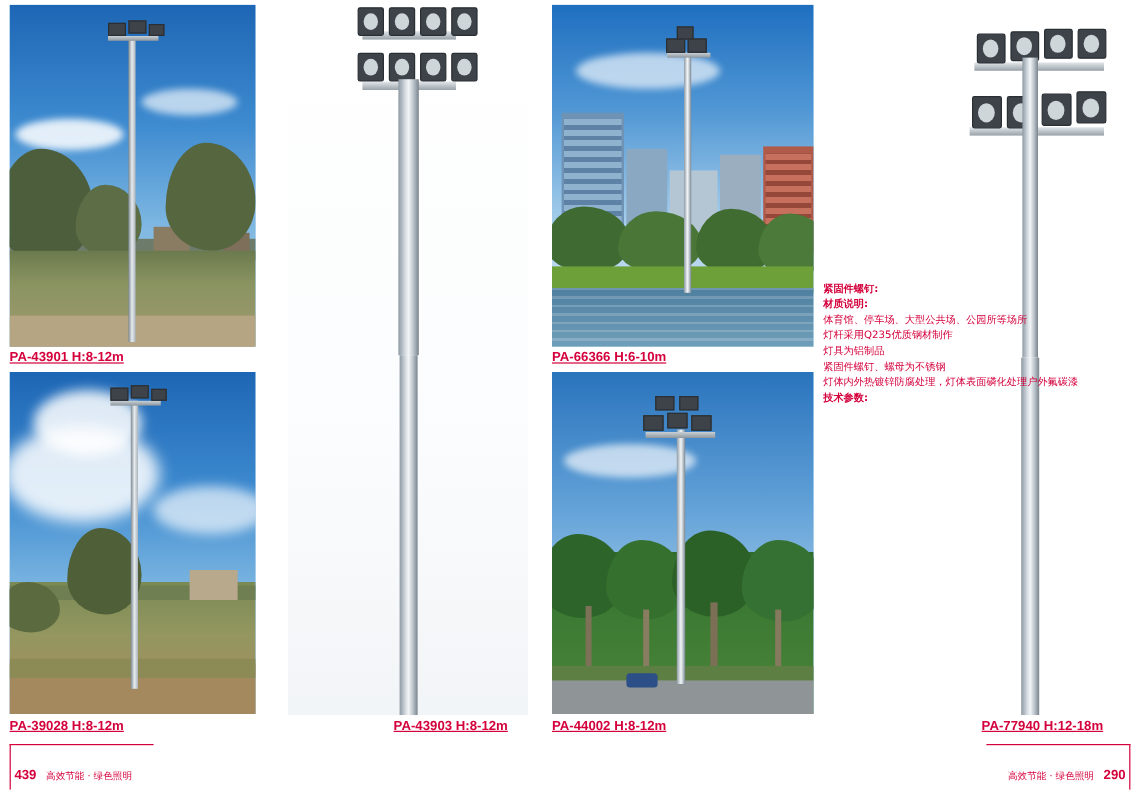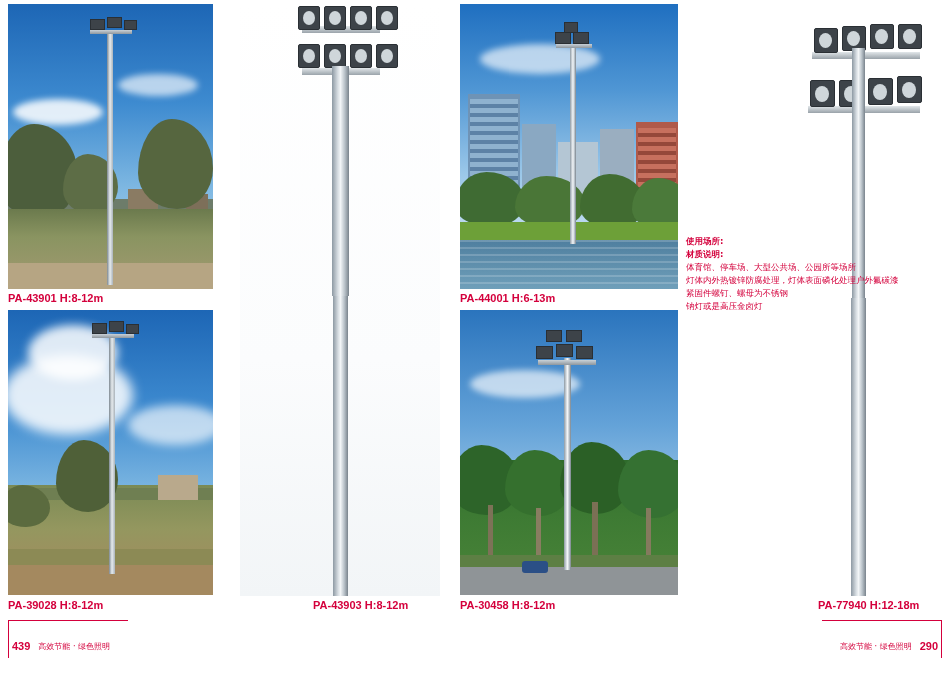--- a/index.html
+++ b/index.html
@@ -22,20 +22,21 @@
     overflow: hidden;
     background: #9ec9e8;
   }
   .caption {
     position: absolute;
     font-size: 11px;
     font-weight: bold;
     color: #d4003c;
     letter-spacing: 0px;
     white-space: nowrap;
+    text-decoration: underline;
   }
 
   
   .sky-blue {
     position: absolute; left:0; top:0; width:100%; height:100%;
     background: linear-gradient(to bottom, #1d66b5 0%, #3e8bd0 35%, #7fb8e2 65%, #bcd9ef 100%);
   }
   .sky-pale {
     position: absolute; left:0; top:0; width:100%; height:100%;
     background: linear-gradient(to bottom, #2a74bd 0%, #63a2d8 40%, #a9cfeb 75%, #d9e9f6 100%);
@@ -194,21 +195,21 @@
     <div style="position:absolute; left:115px; top:7px; width:12px; height:14px; border-radius:50%; background:#cfd6da;"></div>
     <div style="position:absolute; left:141px; top:7px; width:12px; height:14px; border-radius:50%; background:#cfd6da;"></div>
     <div style="position:absolute; left:63px; top:45px; width:12px; height:14px; border-radius:50%; background:#cfd6da;"></div>
     <div style="position:absolute; left:89px; top:45px; width:12px; height:14px; border-radius:50%; background:#cfd6da;"></div>
     <div style="position:absolute; left:115px; top:45px; width:12px; height:14px; border-radius:50%; background:#cfd6da;"></div>
     <div style="position:absolute; left:141px; top:45px; width:12px; height:14px; border-radius:50%; background:#cfd6da;"></div>
 
     <div class="pole" style="left:92px; top:62px; width:17px; height:230px;"></div>
     <div class="pole" style="left:93px; top:292px; width:15px; height:300px;"></div>
   </div>
-  <div class="caption" style="left:313px; top:599px;">PA-43903 H:8-12m</div>
+  <div class="caption" style="left:328px; top:599px;">PA-43903 H:8-12m</div>
 
   <div class="photo" style="left:460px; top:4px; width:218px; height:285px;">
     <div class="sky-bright"></div>
     <div class="cloud cloud2" style="left:20px; top:40px; width:120px; height:30px;"></div>
 
     <div style="position:absolute; left:8px; top:90px; width:52px; height:115px; background:#6f93b5;"></div>
     <div style="position:absolute; left:10px; top:95px; width:48px; height:105px; background:repeating-linear-gradient(to bottom,#8fb2cf 0 5px,#5d82a6 5px 9px);"></div>
     <div style="position:absolute; left:62px; top:120px; width:34px; height:85px; background:#8aa8c2;"></div>
     <div style="position:absolute; left:98px; top:138px; width:40px; height:68px; background:#b4c6d4;"></div>
     <div style="position:absolute; left:140px; top:125px; width:34px; height:80px; background:#9aaec0;"></div>
@@ -223,21 +224,21 @@
     <div style="position:absolute; left:0; top:218px; width:218px; height:22px; background:#6da038;"></div>
     <div style="position:absolute; left:0; top:236px; width:218px; height:49px; background:linear-gradient(to bottom,#4f7f9f,#6f9fba);"></div>
     <div style="position:absolute; left:0; top:236px; width:218px; height:49px; background:repeating-linear-gradient(to bottom, rgba(255,255,255,0.18) 0 2px, rgba(255,255,255,0) 2px 7px);"></div>
 
     <div class="pole" style="left:110px; top:40px; width:6px; height:200px;"></div>
     <div class="bar" style="left:96px; top:40px; width:36px; height:4px;"></div>
     <div class="lamp-head" style="left:95px; top:28px; width:16px; height:12px;"></div>
     <div class="lamp-head" style="left:113px; top:28px; width:16px; height:12px;"></div>
     <div class="lamp-head" style="left:104px; top:18px; width:14px; height:11px;"></div>
   </div>
-  <div class="caption" style="left:460px; top:292px;">PA-44001 H:6-13m</div>
+  <div class="caption" style="left:460px; top:292px;">PA-66366 H:6-10m</div>
 
   <div class="photo" style="left:460px; top:310px; width:218px; height:285px;">
     <div class="sky-pale"></div>
     <div class="cloud cloud2" style="left:10px; top:60px; width:110px; height:28px;"></div>
 
     <div style="position:absolute; left:0; top:150px; width:218px; height:135px; background:linear-gradient(to bottom,#2f6b2c 0%, #3d7a33 40%, #4b8539 100%);"></div>
     <div class="tree-mass" style="left:-10px; top:135px; width:70px; height:70px; background:#2d6429;"></div>
     <div class="tree-mass" style="left:45px; top:140px; width:66px; height:66px; background:#35702e;"></div>
     <div class="tree-mass" style="left:100px; top:132px; width:70px; height:72px; background:#2b6026;"></div>
     <div class="tree-mass" style="left:158px; top:140px; width:68px; height:68px; background:#357132;"></div>
@@ -252,21 +253,21 @@
     <div style="position:absolute; left:62px; bottom:22px; width:26px; height:12px; background:#2b4f86; border-radius:3px;"></div>
 
     <div class="pole" style="left:104px; top:48px; width:7px; height:212px;"></div>
     <div class="bar" style="left:78px; top:50px; width:58px; height:5px;"></div>
     <div class="lamp-head" style="left:76px; top:36px; width:17px; height:13px;"></div>
     <div class="lamp-head" style="left:96px; top:34px; width:17px; height:13px;"></div>
     <div class="lamp-head" style="left:116px; top:36px; width:17px; height:13px;"></div>
     <div class="lamp-head" style="left:86px; top:20px; width:16px; height:12px;"></div>
     <div class="lamp-head" style="left:106px; top:20px; width:16px; height:12px;"></div>
   </div>
-  <div class="caption" style="left:460px; top:599px;">PA-30458 H:8-12m</div>
+  <div class="caption" style="left:460px; top:599px;">PA-44002 H:8-12m</div>
 
   <div class="photo" style="left:700px; top:4px; width:242px; height:592px; background:#ffffff;">
     <div style="position:absolute; left:0; top:0; width:100%; height:100%; background:#ffffff;"></div>
 
     <div class="bar" style="left:112px; top:48px; width:108px; height:7px; background:linear-gradient(to bottom,#e2e7ea,#99a2a9);"></div>
     <div class="lamp-head" style="left:114px; top:24px; width:24px; height:25px; border-radius:2px;"></div>
     <div class="lamp-head" style="left:142px; top:22px; width:24px; height:25px; border-radius:2px;"></div>
     <div class="lamp-head" style="left:170px; top:20px; width:24px; height:25px; border-radius:2px;"></div>
     <div class="lamp-head" style="left:198px; top:20px; width:24px; height:25px; border-radius:2px;"></div>
     <div style="position:absolute; left:119px; top:29px; width:13px; height:15px; border-radius:50%; background:#cfd6da;"></div>
@@ -283,26 +284,28 @@
     <div style="position:absolute; left:144px; top:82px; width:14px; height:16px; border-radius:50%; background:#cfd6da;"></div>
     <div style="position:absolute; left:173px; top:80px; width:14px; height:16px; border-radius:50%; background:#cfd6da;"></div>
     <div style="position:absolute; left:202px; top:78px; width:14px; height:16px; border-radius:50%; background:#cfd6da;"></div>
 
     <div class="pole" style="left:152px; top:44px; width:13px; height:250px;"></div>
     <div class="pole" style="left:151px; top:294px; width:15px; height:298px;"></div>
   </div>
   <div class="caption" style="left:818px; top:599px;">PA-77940 H:12-18m</div>
 
   <div class="specs" style="left:686px; top:235px; width:200px;">
-    <div class="row head">使用场所:</div>
+    <div class="row head">紧固件螺钉:</div>
     <div class="row head">材质说明:</div>
     <div class="row">体育馆、停车场、大型公共场、公园所等场所</div>
+    <div class="row">灯杆采用Q235优质钢材制作</div>
+    <div class="row">灯具为铝制品</div>
+    <div class="row">紧固件螺钉、螺母为不锈钢</div>
     <div class="row">灯体内外热镀锌防腐处理，灯体表面磷化处理户外氟碳漆</div>
-    <div class="row">紧固件螺钉、螺母为不锈钢</div>
-    <div class="row">钠灯或是高压金卤灯</div>
+    <div class="row head">技术参数:</div>
   </div>
 
   <div class="footline" style="left:8px; top:620px; width:120px;"></div>
   <div class="footbar" style="left:8px; top:620px; height:38px;"></div>
   <div class="footer-left" style="left:8px; bottom:20px;">
     <span class="pagenum">439</span>
     <span class="footer-text">高效节能 · 绿色照明</span>
   </div>
 
   <div class="footline" style="right:8px; top:620px; width:120px;"></div>

